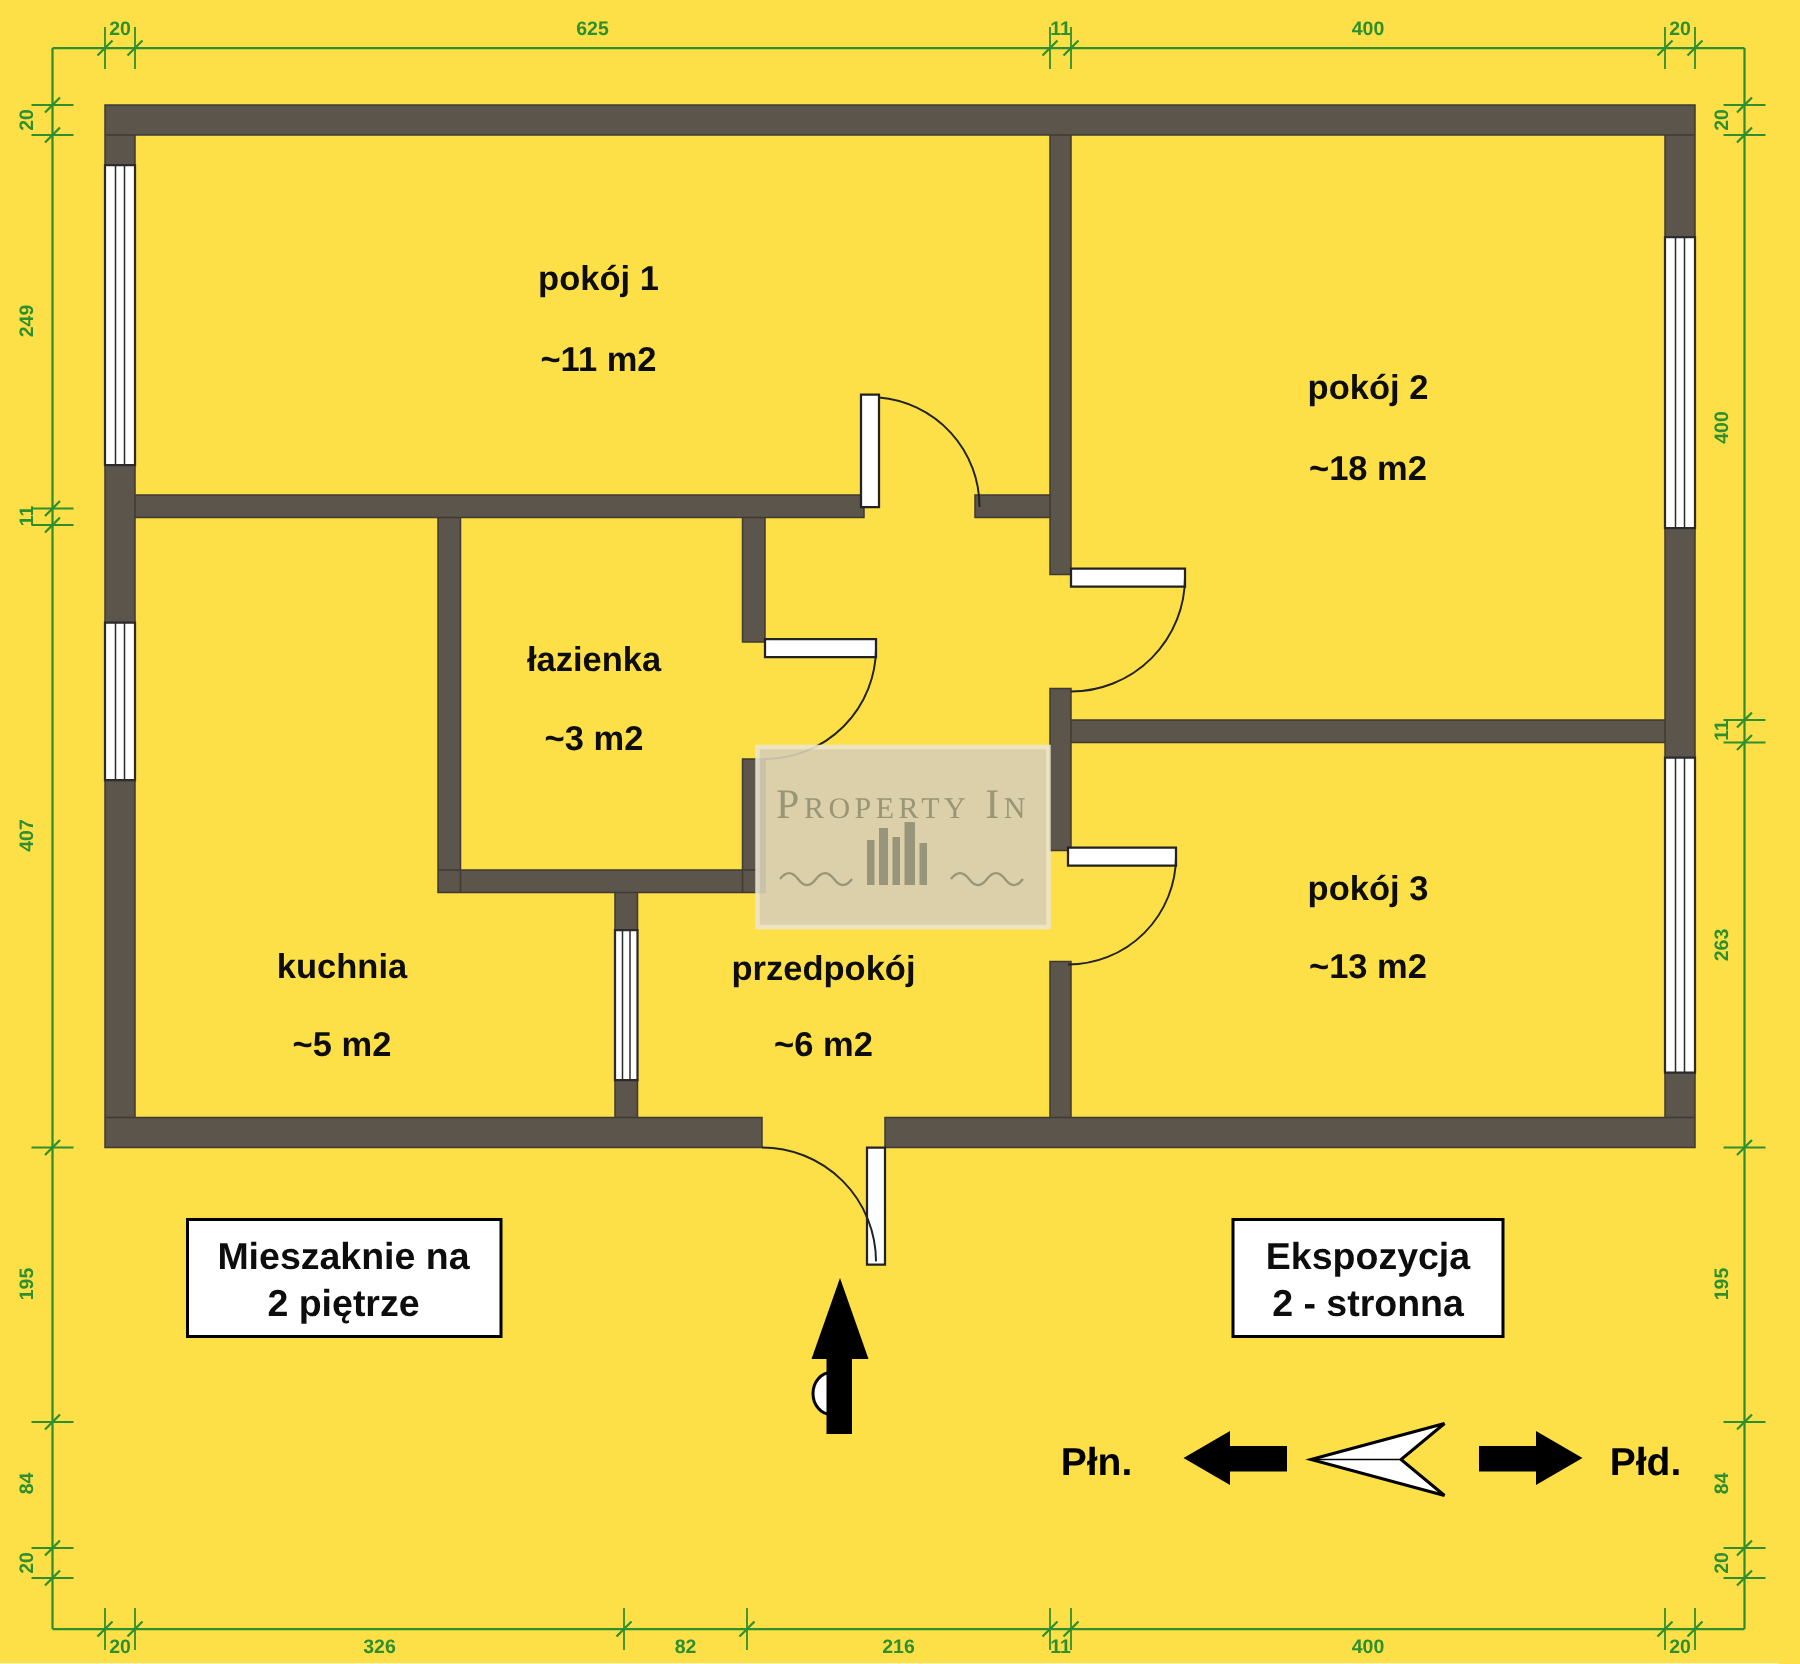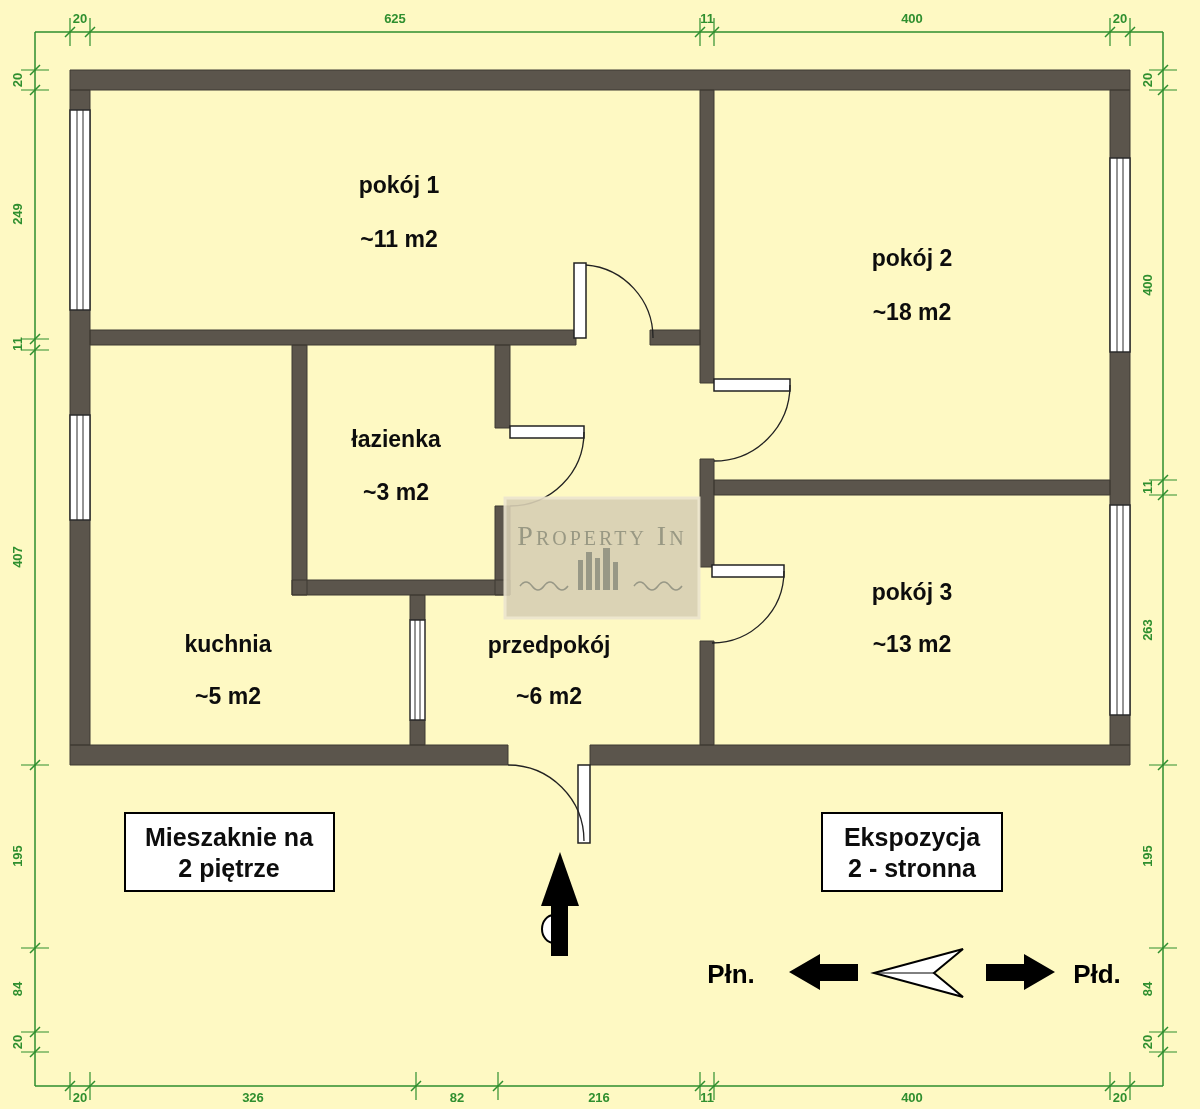--- a/index.html
+++ b/index.html
@@ -1,16 +1,16 @@
 <!DOCTYPE html>
 <html><head>
 <meta charset="utf-8">
 <style>
   html,body { margin:0; padding:0; background:#ffffff; }
-  .page { position:relative; width:1200px; height:1109px; background:#fef9c3; overflow:hidden; }
+  .page { position:relative; width:1200px; height:1109px; background:#fde047; overflow:hidden; }
   svg { position:absolute; left:0; top:0; }
   .room-name, .room-area { font:700 23px "Liberation Sans", sans-serif; fill:#0d0d0d; }
   .note-text { font:700 25px "Liberation Sans", sans-serif; fill:#0d0d0d; }
   .compass-text { font:700 26px "Liberation Sans", sans-serif; fill:#000; }
   .dim-text { font:700 13px "Liberation Sans", sans-serif; fill:currentColor; }
   .brand-text { font:400 28px "Liberation Serif", serif; font-variant:small-caps; letter-spacing:3px; fill:#8e8e7d; }
 </style>
 </head>
 <body>
 

